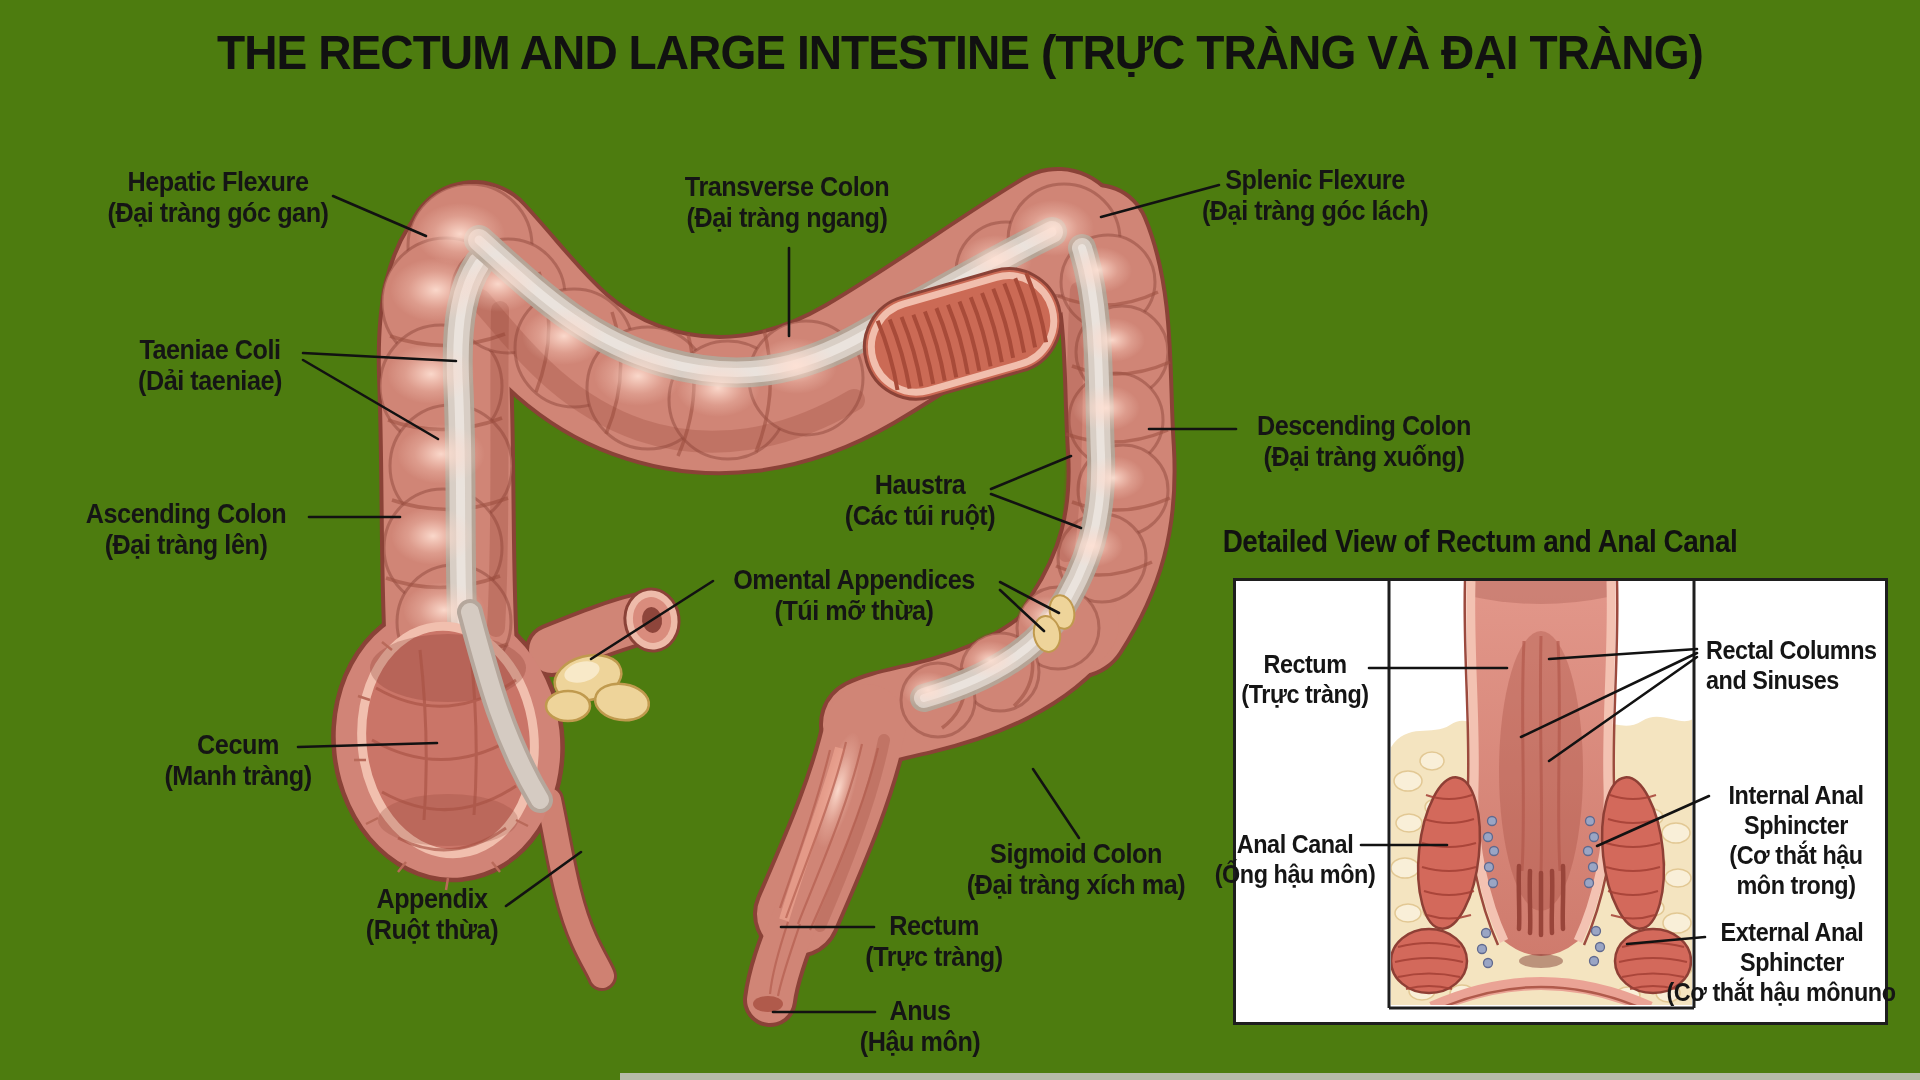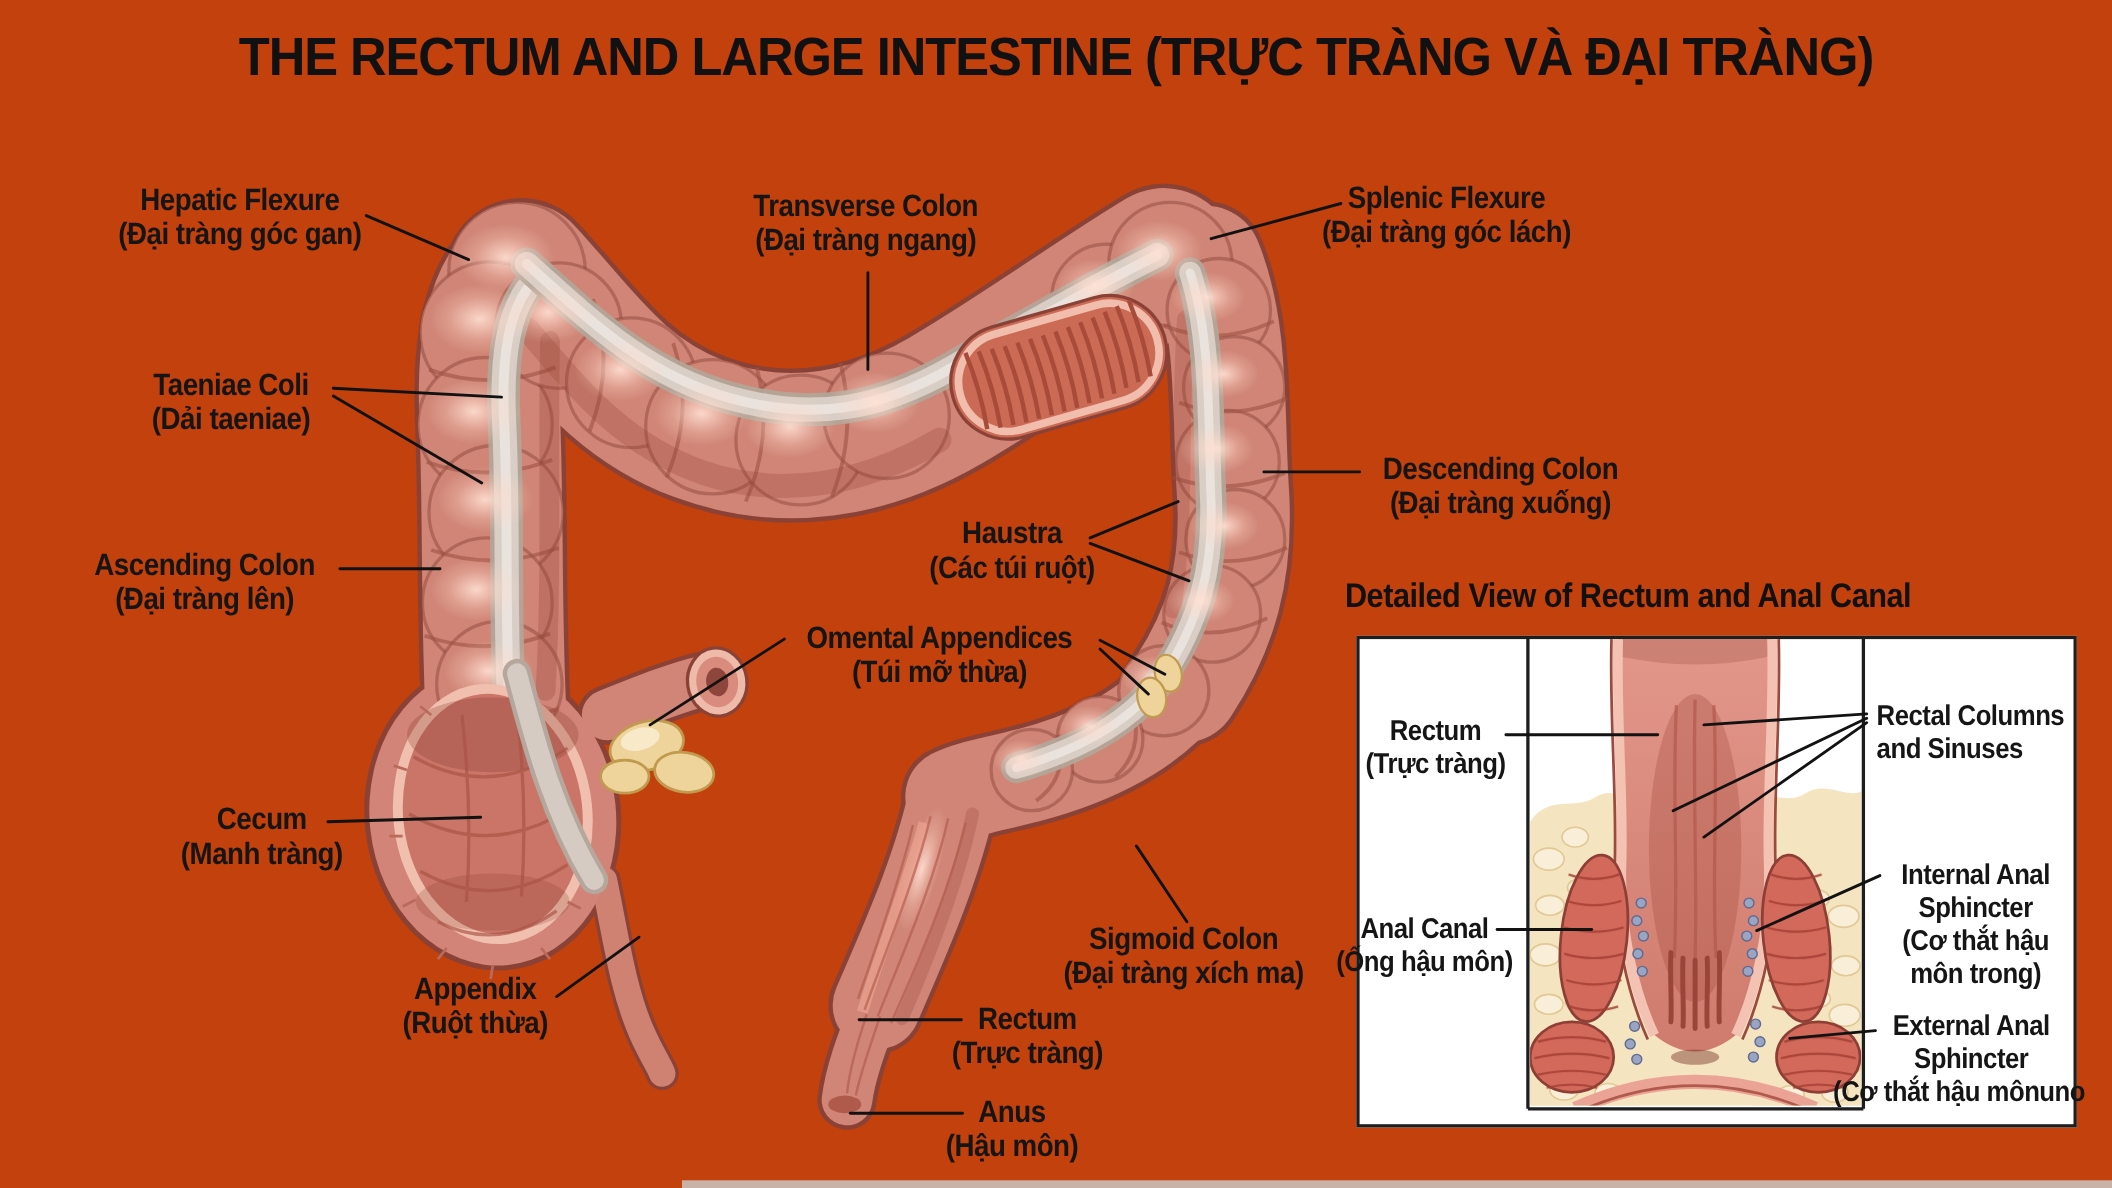--- a/index.html
+++ b/index.html
@@ -1,16 +1,16 @@
 <!DOCTYPE html>
 <html><head>
 <meta charset="utf-8">
 <style>
   html,body{margin:0;padding:0;background:#ffffff;}
-  .stage{position:relative;width:1920px;height:1080px;overflow:hidden;background:#c2410c;
+  .stage{position:relative;width:1920px;height:1080px;overflow:hidden;background:#4d7c0f;
          font-family:"Liberation Sans","DejaVu Sans",sans-serif;color:#151515;}
   .main-title{position:absolute;left:960px;top:24px;transform:translateX(-50%) scaleX(.94);
       font-size:49px;font-weight:700;letter-spacing:-1px;white-space:nowrap;color:#111;}
   svg.artlayer{position:absolute;left:0;top:0;z-index:1;pointer-events:none;}
   .detail-box{position:absolute;left:1233px;top:578px;width:649px;height:441px;
       border:3px solid #1e1e1e;background:#ffffff;z-index:0;}
   .detail-box svg{position:absolute;left:0;top:0;}
   .lbl{position:absolute;z-index:2;text-align:center;font-weight:700;font-size:28px;
       line-height:1.12;letter-spacing:-.5px;white-space:nowrap;color:#151515;
       transform:translateX(-50%) scaleX(.9);}

